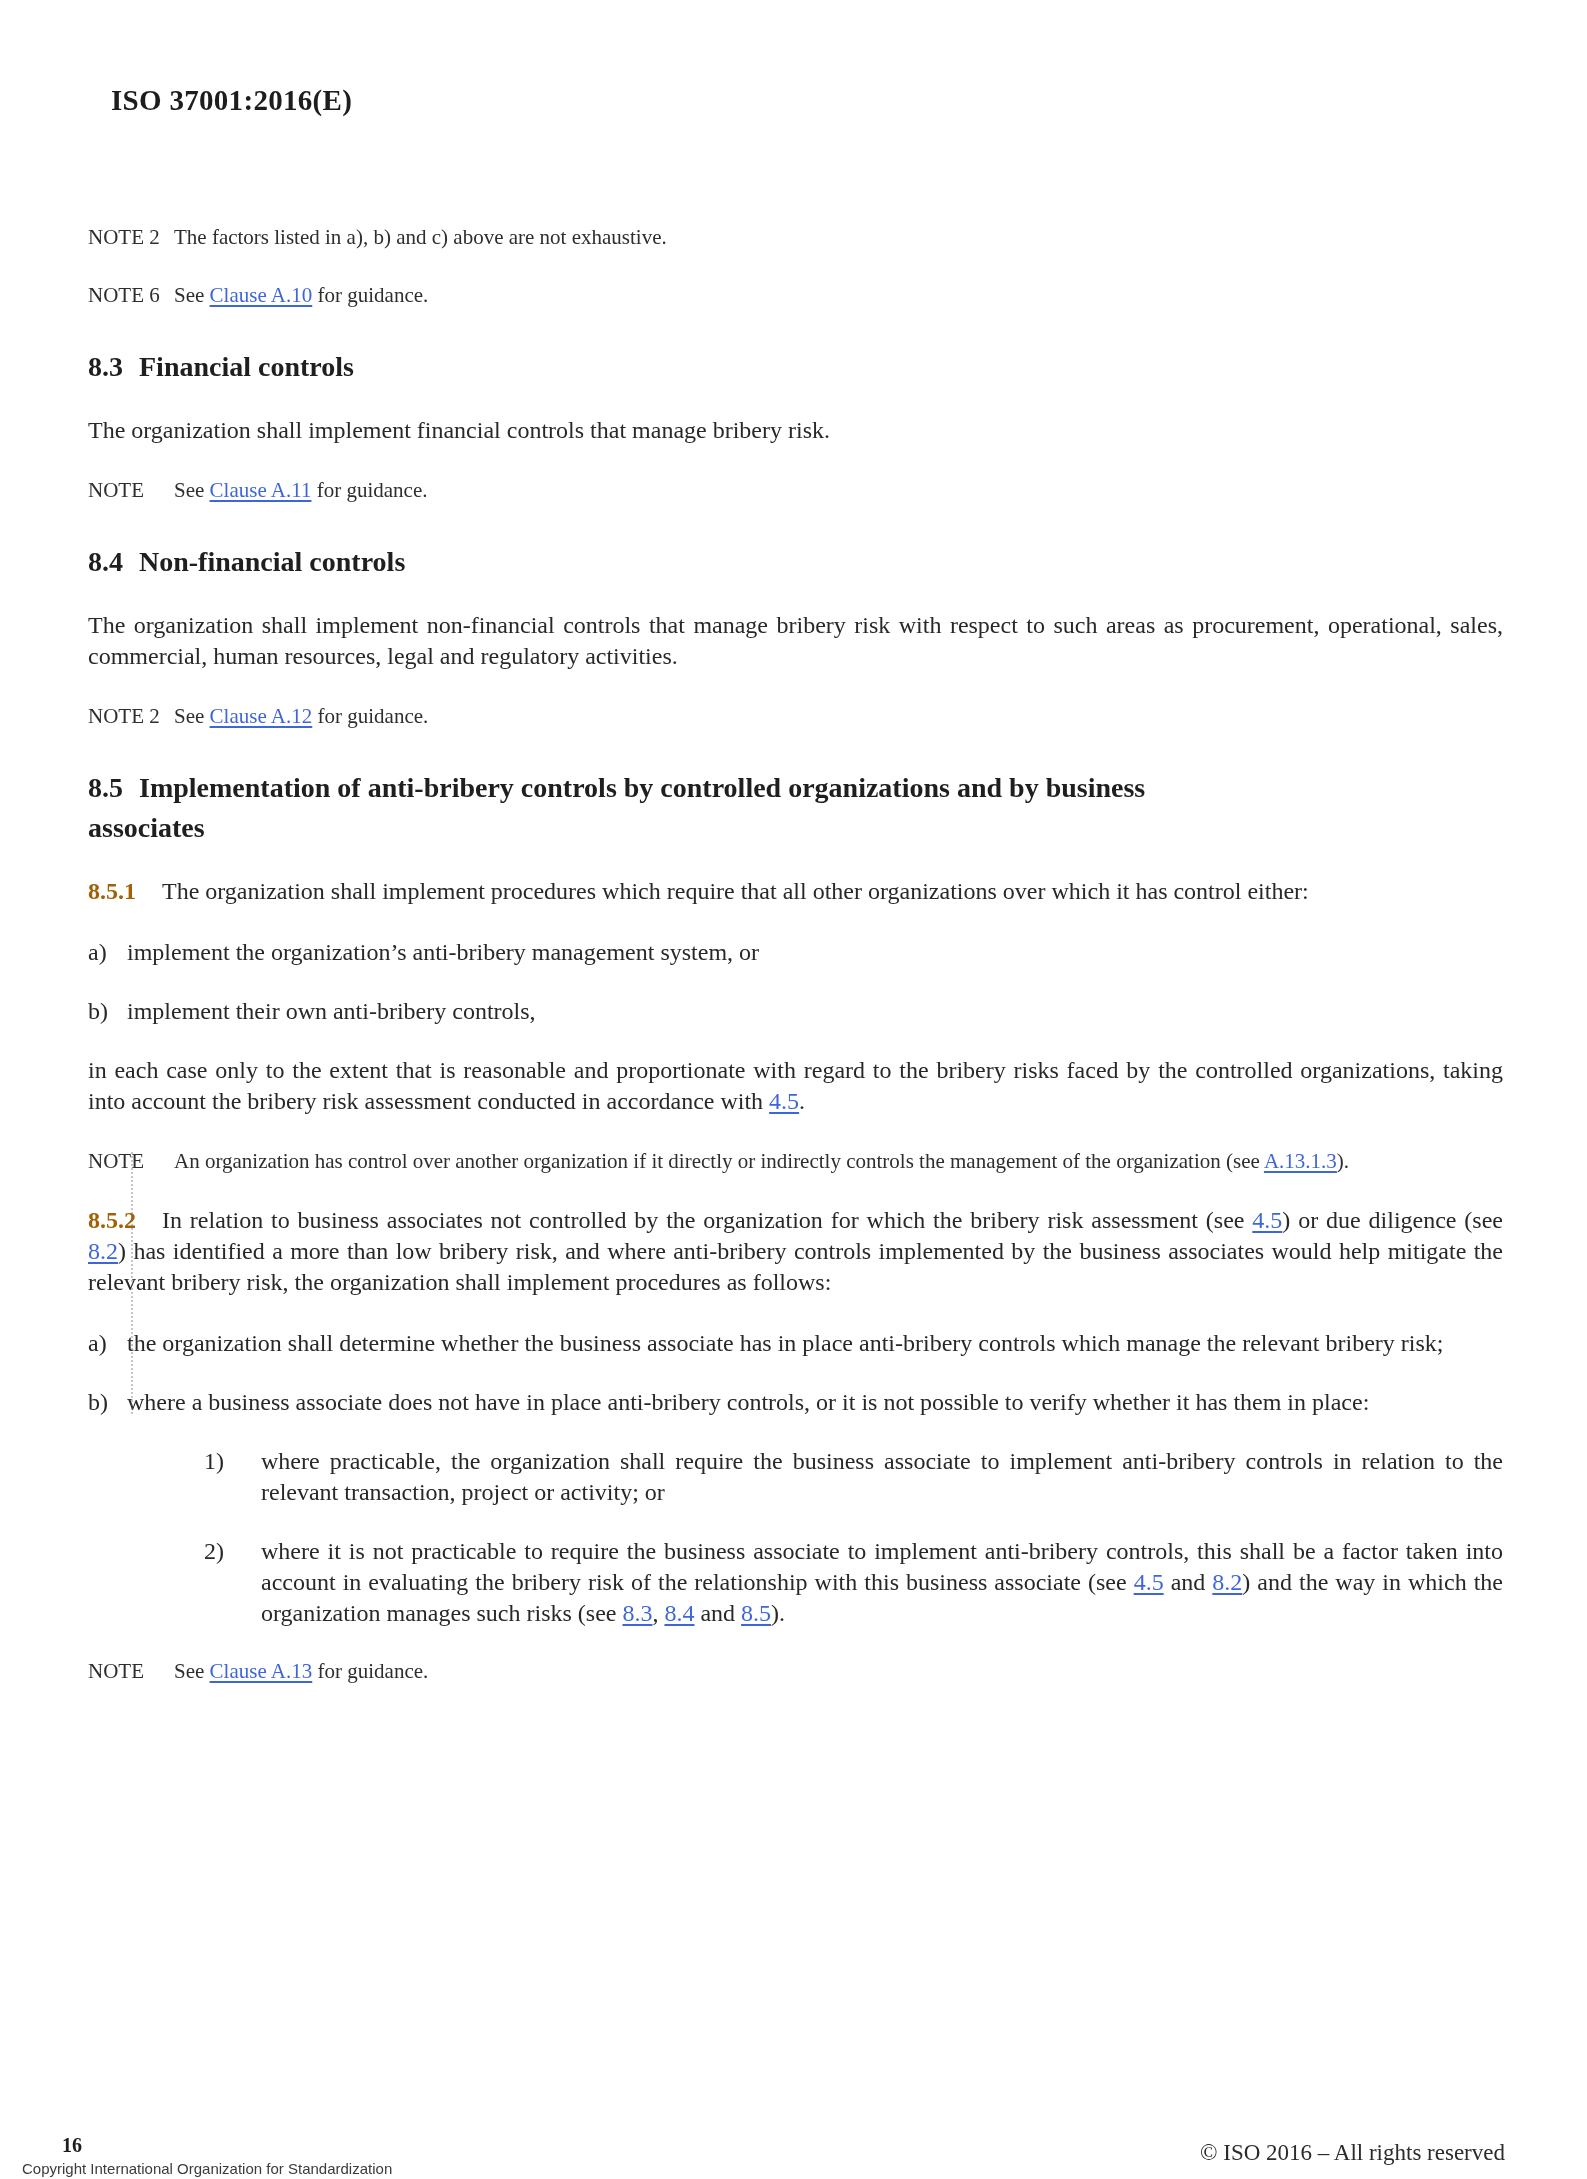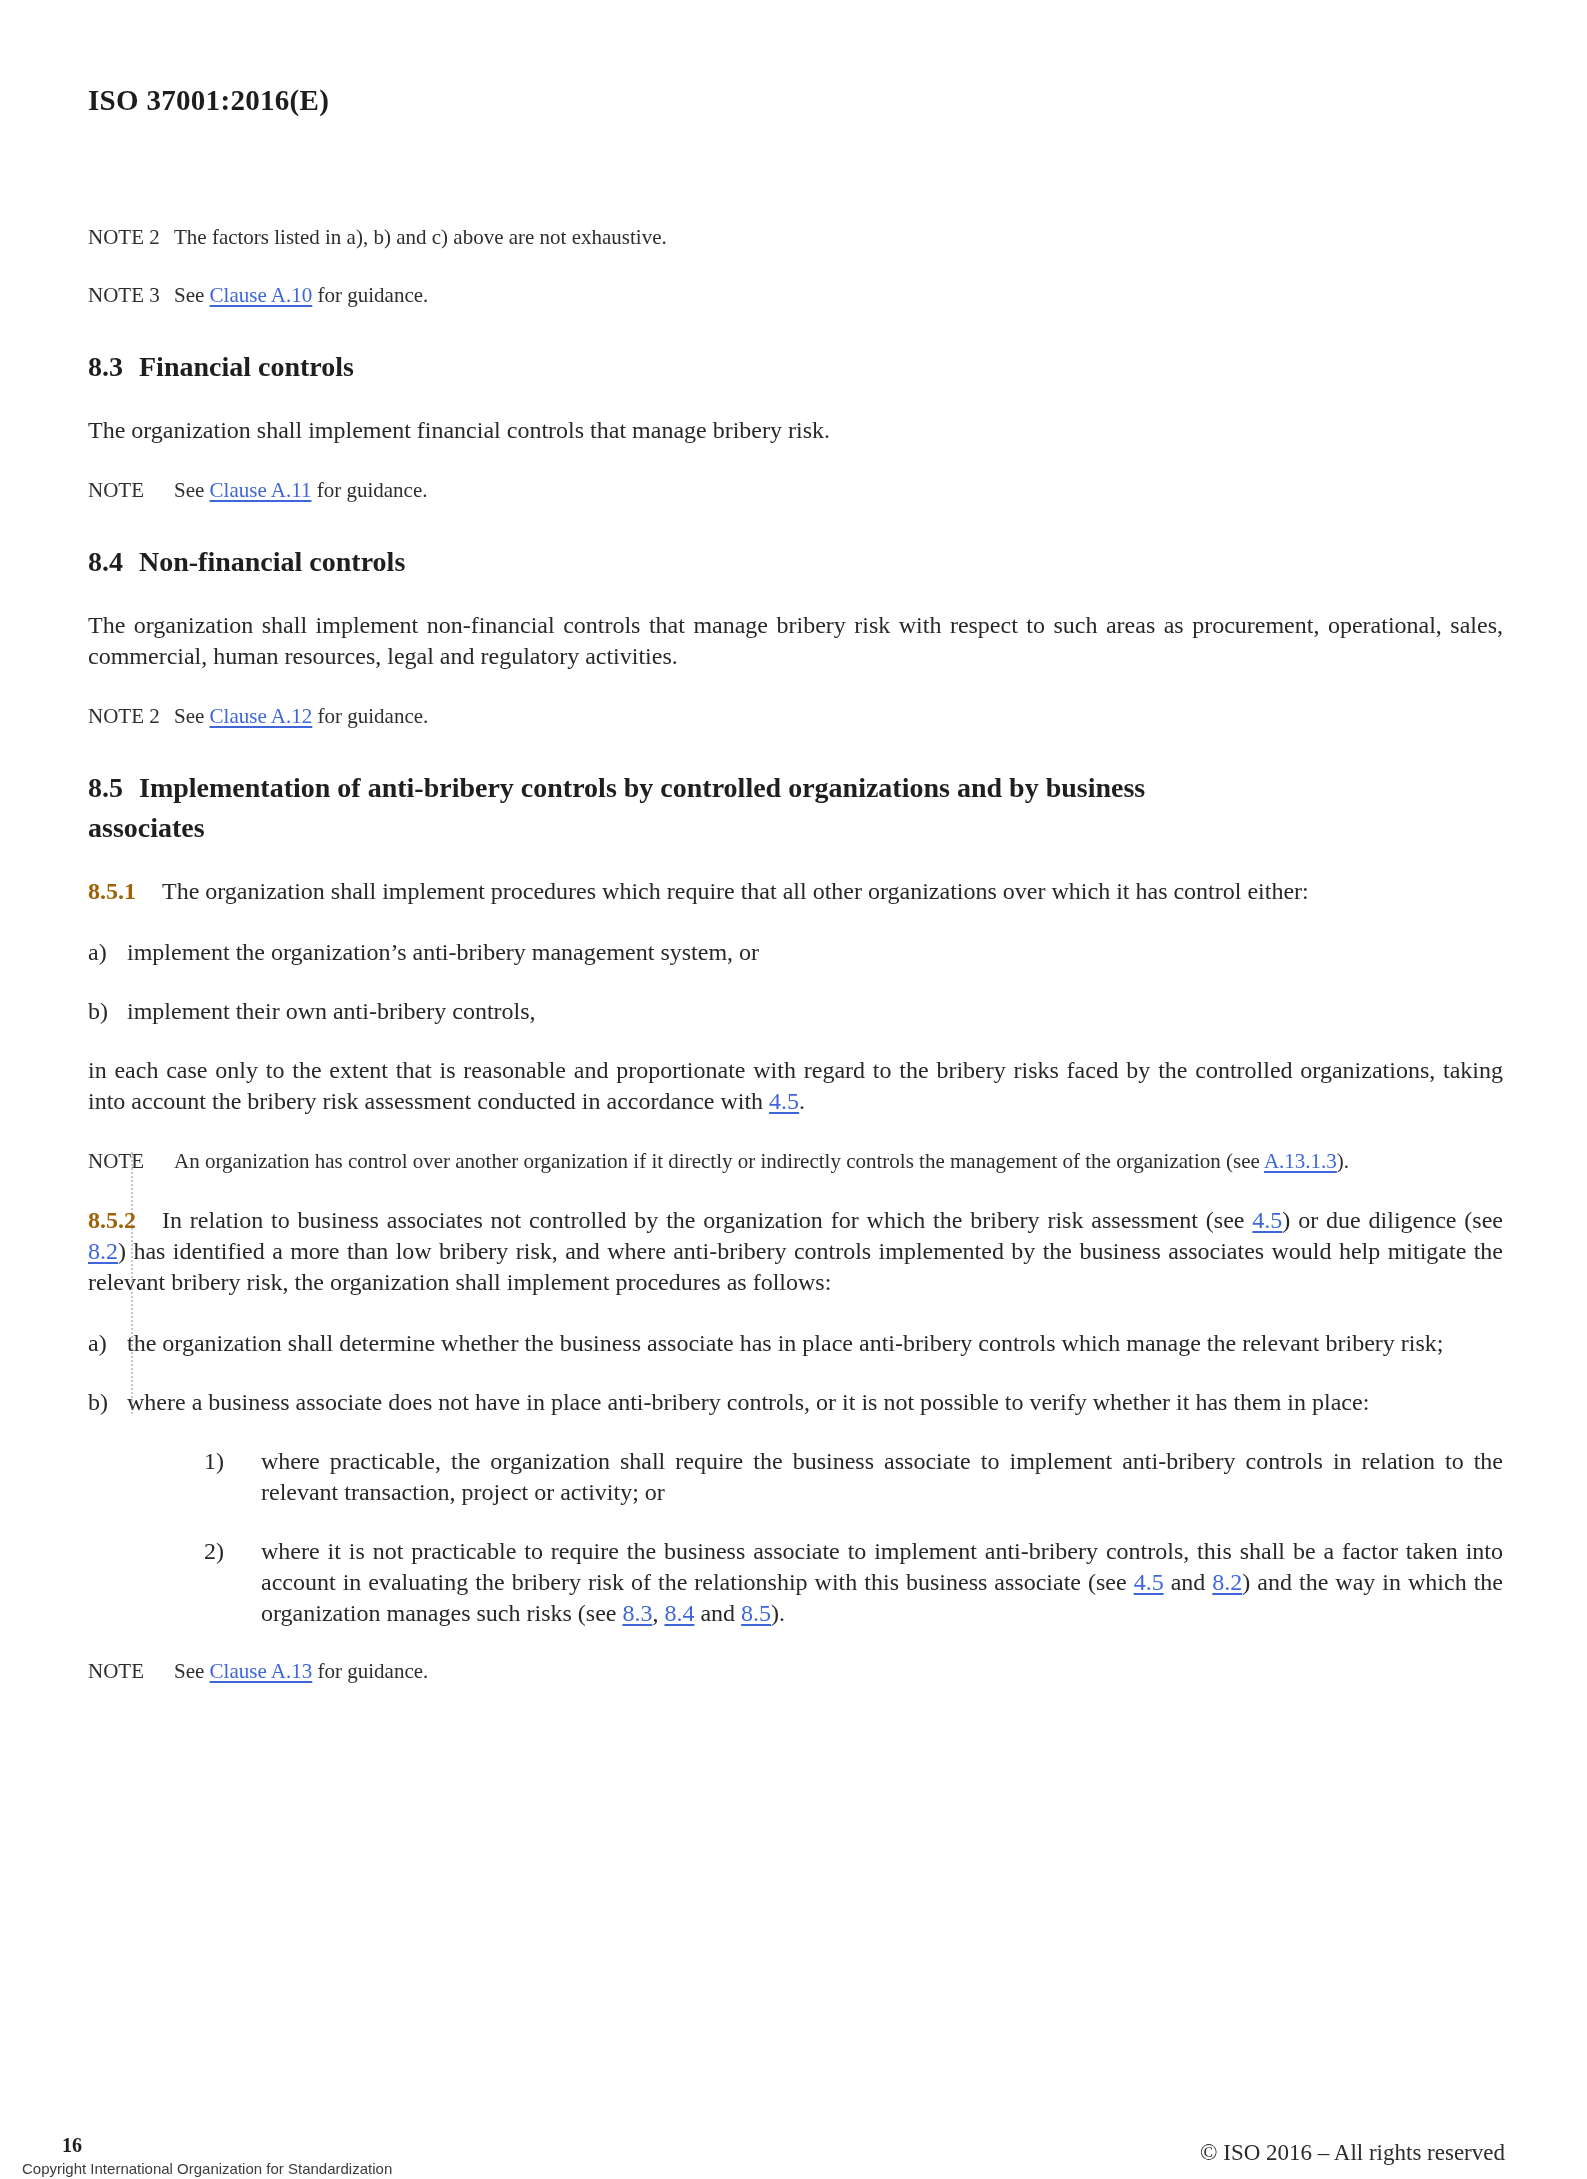--- a/index.html
+++ b/index.html
@@ -11,20 +11,21 @@
     position: relative;
     overflow: hidden;
   }
   .page { position: absolute; inset: 0; padding: 84px 84px 0 88px; }
 
   .doc-header {
     font-size: 29px;
     font-weight: bold;
     color: #1d1d1d;
     letter-spacing: 0.3px;
+    margin-left: 23px;
   }
 
   .doc-body { margin-top: 106px; font-size: 24px; line-height: 31px; }
 
   .just { text-align: justify; text-justify: inter-word; }
 
   .b-para { margin-bottom: 30px; }
   .run-in { font-weight: bold; color: #a16207; margin-right: 26px; }
 
   .b-note { margin-bottom: 30px; font-size: 21px; line-height: 28px; color: #2e2e2e; }
@@ -88,21 +89,21 @@
     text-align: right;
   }
 </style>
 </head>
 <body>
 
 <div class="page">
   <div class="doc-header">ISO 37001:2016(E)</div>
   <div class="doc-body">
       <p class="b-note"><span class="note-label">NOTE 2</span>The factors listed in a), b) and c) above are not exhaustive.</p>
-      <p class="b-note"><span class="note-label">NOTE 3</span>See <a href="#" class="clause-link">Clause A.10</a> for guidance.</p>
+      <p class="b-note"><span class="note-label">NOTE 6</span>See <a href="#" class="clause-link">Clause A.10</a> for guidance.</p>
       <h2 class="b-h"><span class="h-num">8.3</span><span class="h-title">Financial controls</span></h2>
       <p class="b-para">The organization shall implement financial controls that manage bribery risk.</p>
       <p class="b-note"><span class="note-label">NOTE</span>See <a href="#" class="clause-link">Clause A.11</a> for guidance.</p>
       <h2 class="b-h"><span class="h-num">8.4</span><span class="h-title">Non-financial controls</span></h2>
       <p class="b-para just">The organization shall implement non-financial controls that manage bribery risk with respect to such areas as procurement, operational, sales, commercial, human resources, legal and regulatory activities.</p>
       <p class="b-note"><span class="note-label">NOTE 2</span>See <a href="#" class="clause-link">Clause A.12</a> for guidance.</p>
       <h2 class="b-h"><span class="h-num">8.5</span><span class="h-title">Implementation of anti-bribery controls by controlled organizations and by business associates</span></h2>
       <p class="b-para just"><span class="run-in">8.5.1</span>The organization shall implement procedures which require that all other organizations over which it has control either:</p>
       <div class="b-li">
         <span class="li-label">a)</span>

